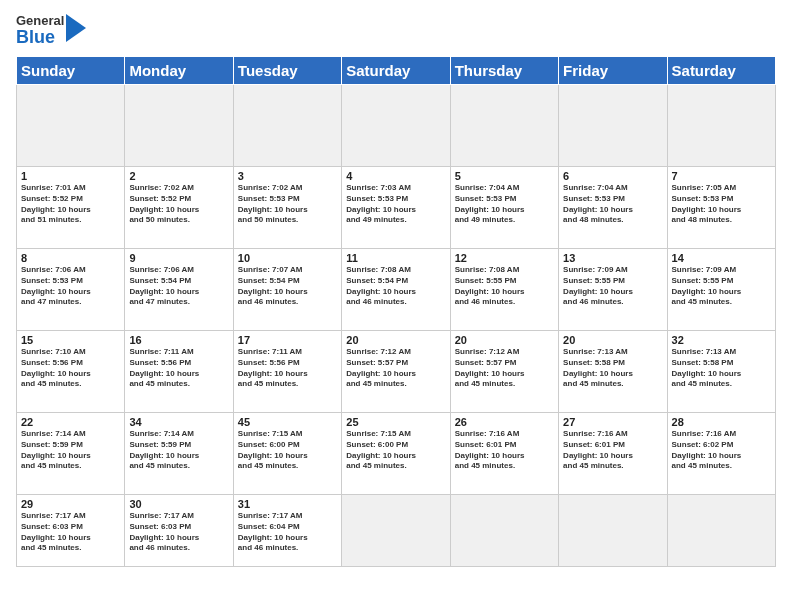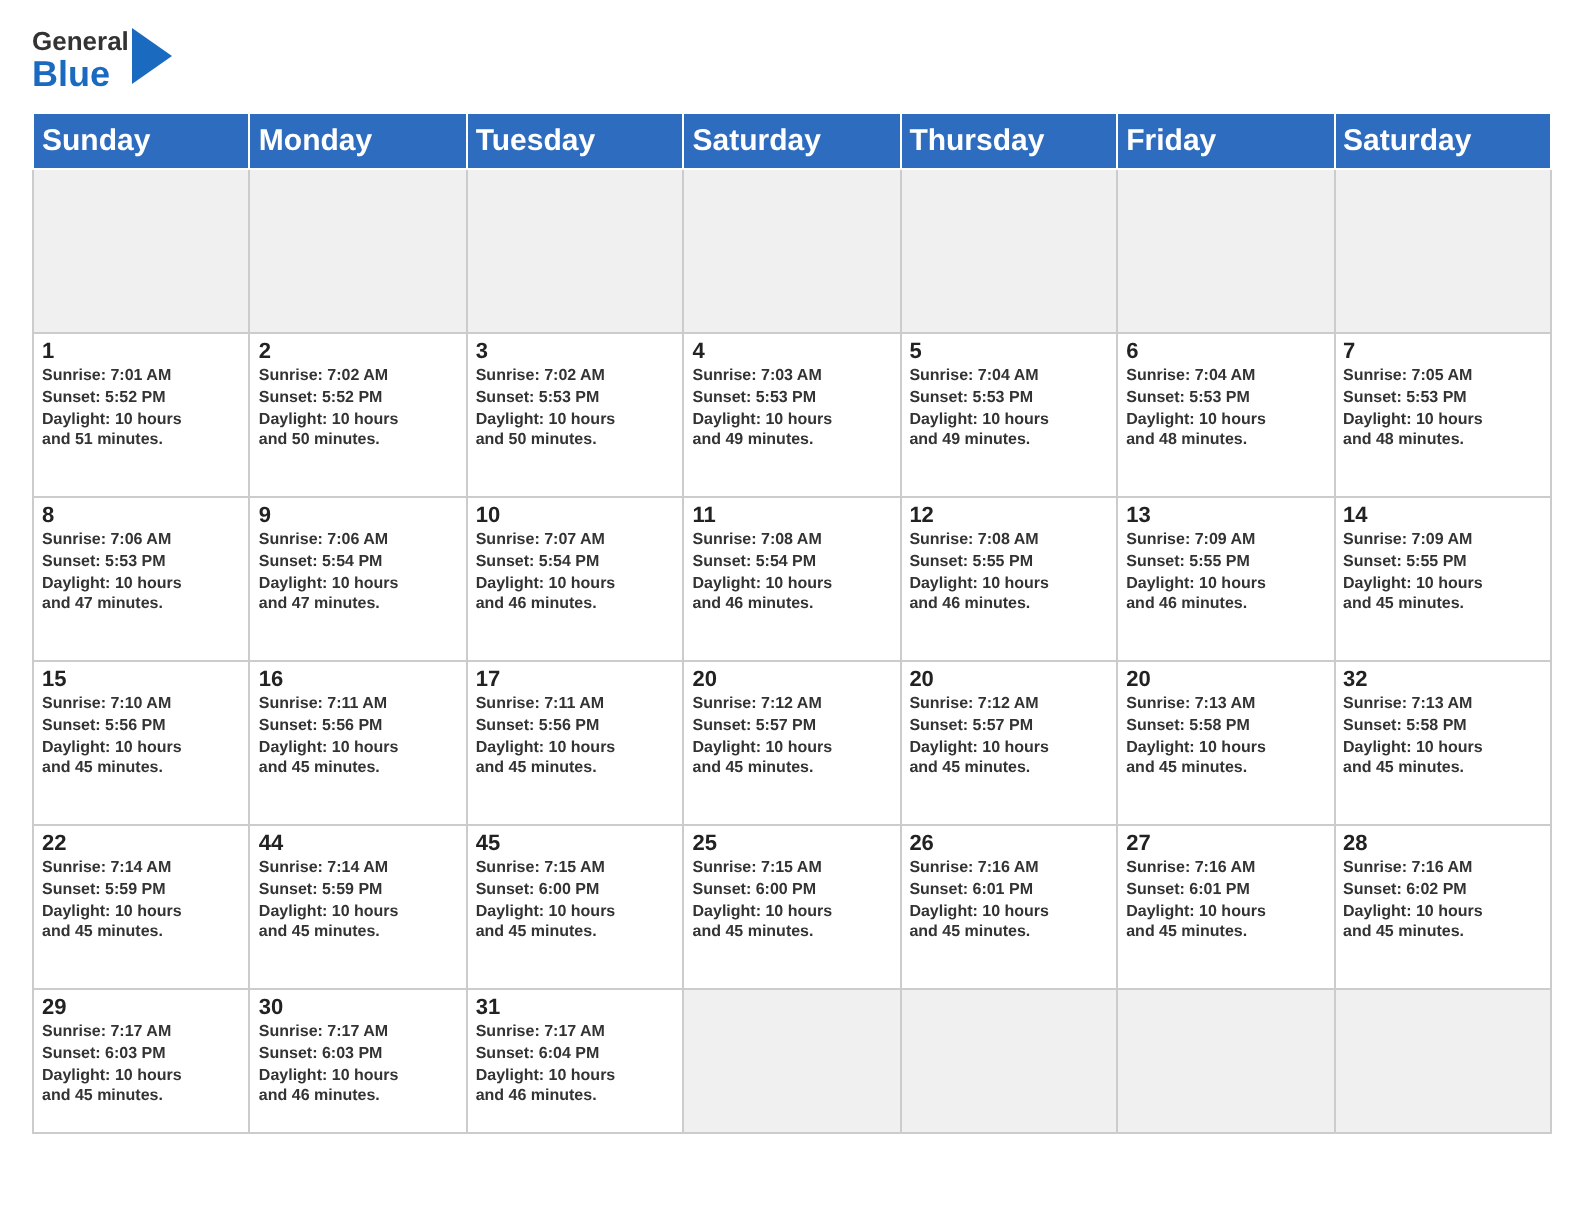--- a/index.html
+++ b/index.html
@@ -216,21 +216,21 @@
             <span class="day-num">32</span>
             <div class="day-info">Sunrise: 7:13 AM<br>Sunset: 5:58 PM<br>Daylight: 10 hours<br>and 45 minutes.</div>
           </td>
         </tr>
         <tr>
           <td>
             <span class="day-num">22</span>
             <div class="day-info">Sunrise: 7:14 AM<br>Sunset: 5:59 PM<br>Daylight: 10 hours<br>and 45 minutes.</div>
           </td>
           <td>
-            <span class="day-num">44</span>
+            <span class="day-num">34</span>
             <div class="day-info">Sunrise: 7:14 AM<br>Sunset: 5:59 PM<br>Daylight: 10 hours<br>and 45 minutes.</div>
           </td>
           <td>
             <span class="day-num">45</span>
             <div class="day-info">Sunrise: 7:15 AM<br>Sunset: 6:00 PM<br>Daylight: 10 hours<br>and 45 minutes.</div>
           </td>
           <td>
             <span class="day-num">25</span>
             <div class="day-info">Sunrise: 7:15 AM<br>Sunset: 6:00 PM<br>Daylight: 10 hours<br>and 45 minutes.</div>
           </td>

